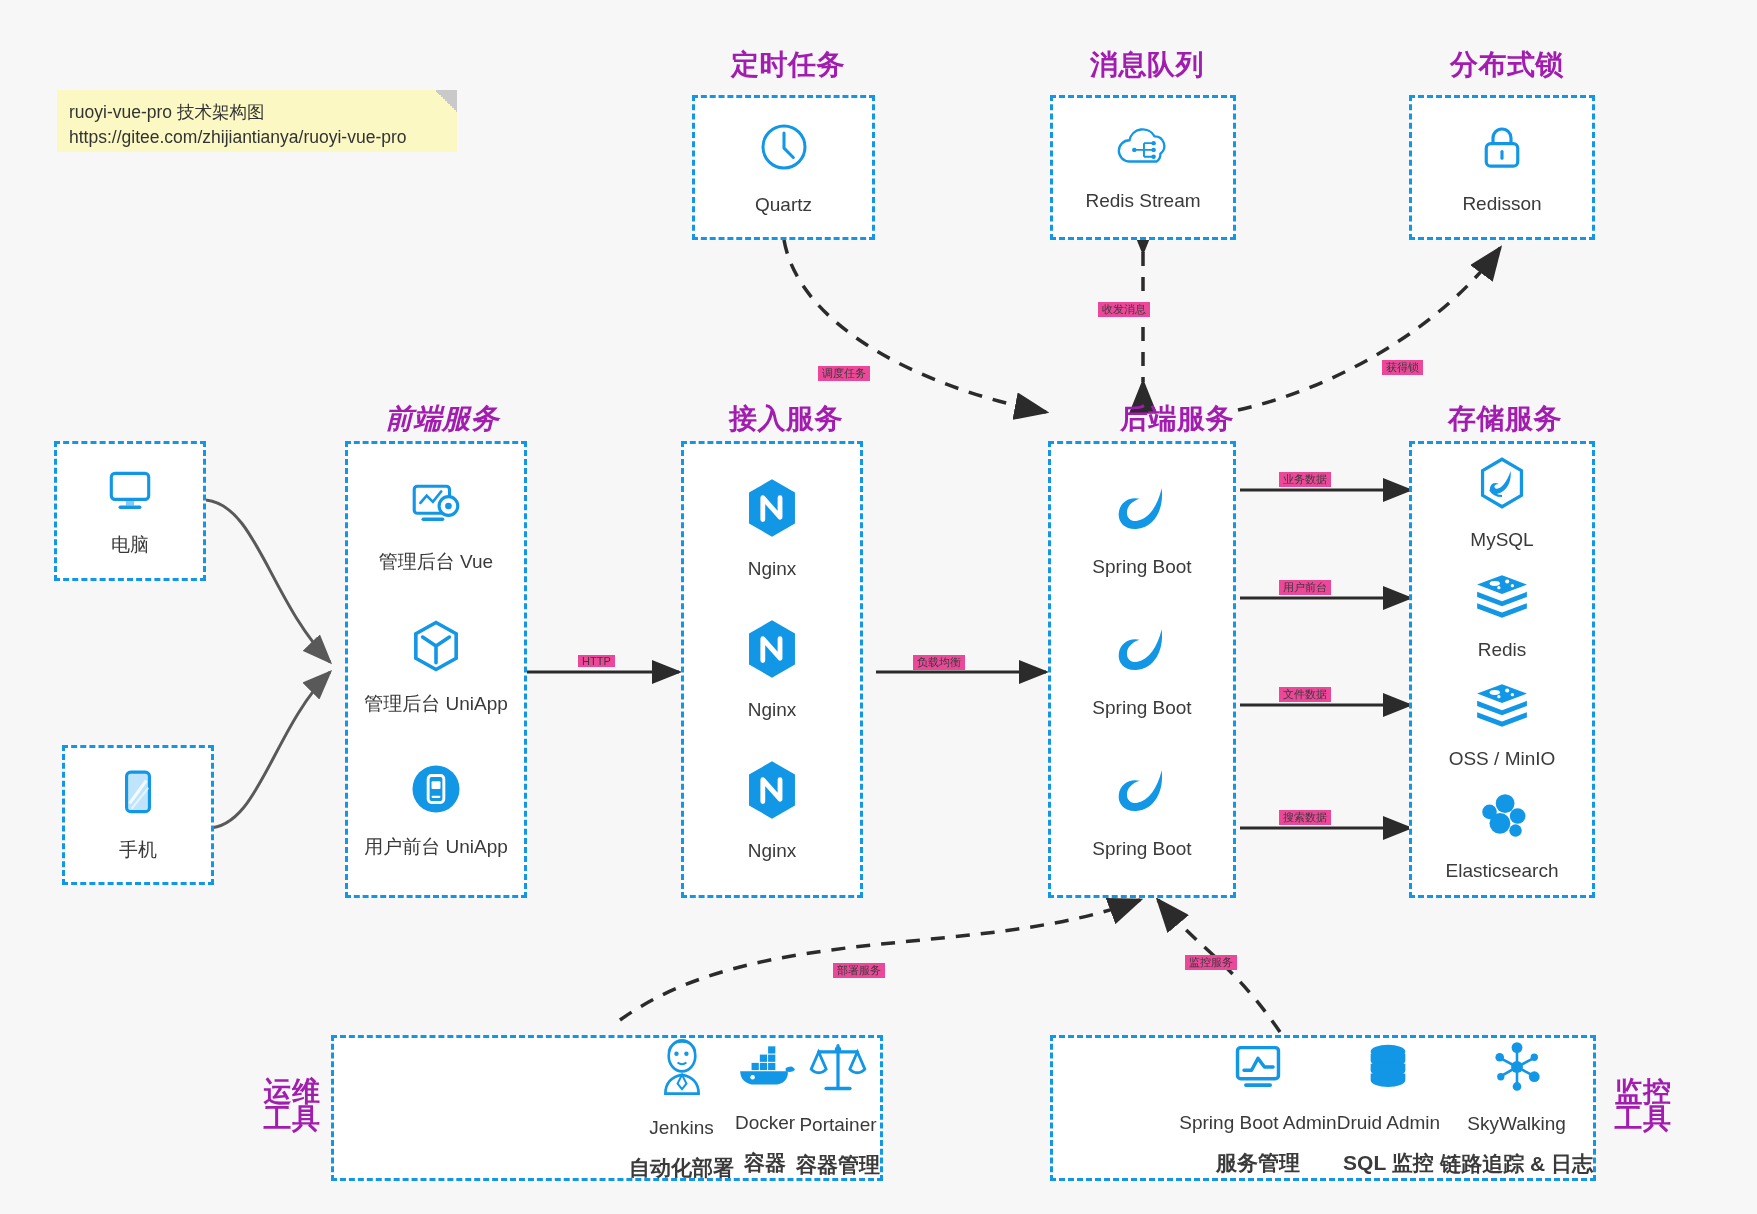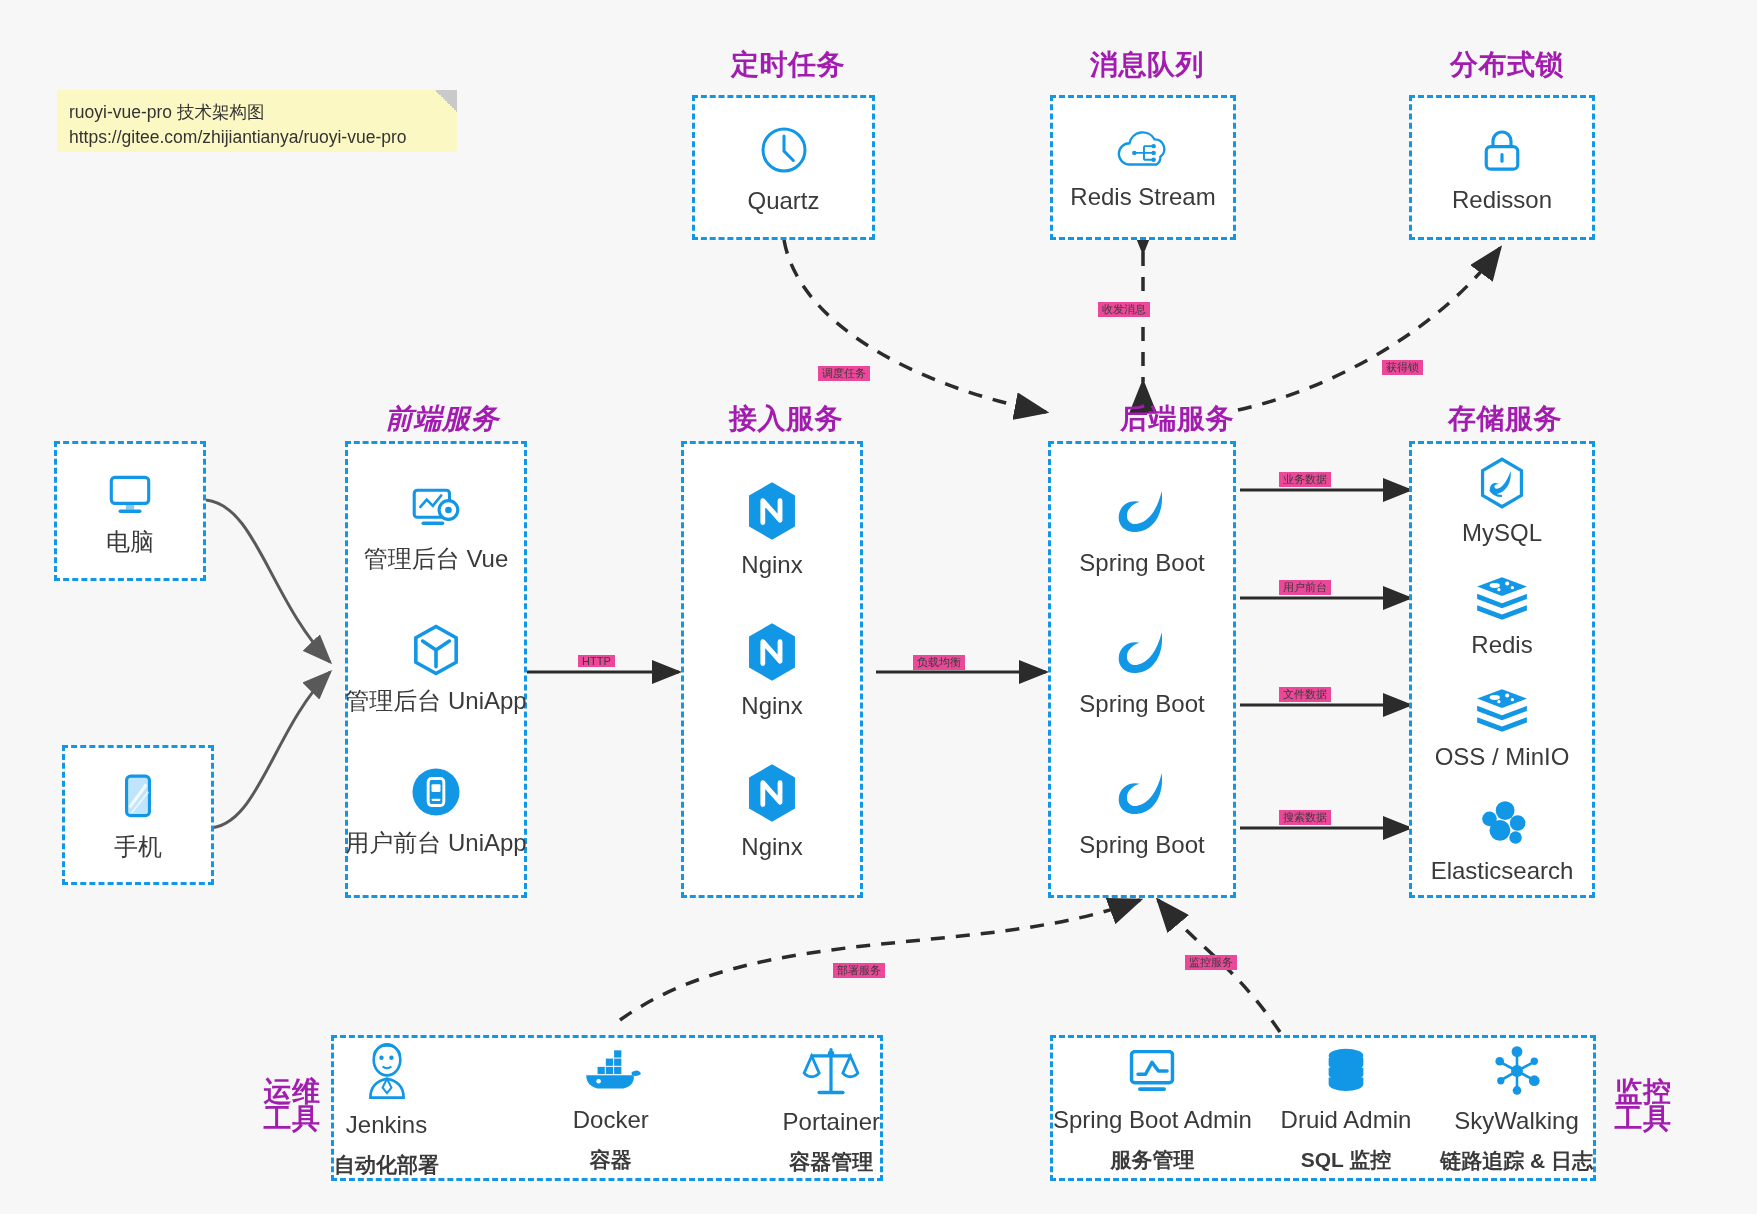--- a/index.html
+++ b/index.html
@@ -32,28 +32,28 @@
     position:absolute;color:#a21caf;font-weight:bold;font-size:28px;
     white-space:nowrap;letter-spacing:.5px;
   }
   .ghead.two{line-height:27px;text-align:center;}
 
   
   .box{
     position:absolute;box-sizing:border-box;
     border:3px dashed #1296e6;background:#ffffff;
   }
-  .box.row{display:flex;align-items:center;justify-content:space-between;}
+  .box.row{display:flex;align-items:center;justify-content:flex-end;}
   .box.col{display:flex;flex-direction:column;align-items:center;justify-content:space-around;}
 
   
   .node{display:flex;flex-direction:column;align-items:center;justify-content:center;}
   .node .cap{
-    font-size:24px;color:#3a3a3a;text-align:center;white-space:nowrap;
-    margin-top:7px;line-height:24px;
+    font-size:19px;color:#3a3a3a;text-align:center;white-space:nowrap;
+    margin-top:14px;line-height:24px;
   }
   .node .cap.sub{font-size:21px;margin-top:16px;font-weight:bold;}
   .ico{display:block;}
 
   
   .elabel{
     position:absolute;background:#ec4899;padding:0 4px;
     font-size:11px;color:#3a3a3a;white-space:nowrap;
   }
 </style>

